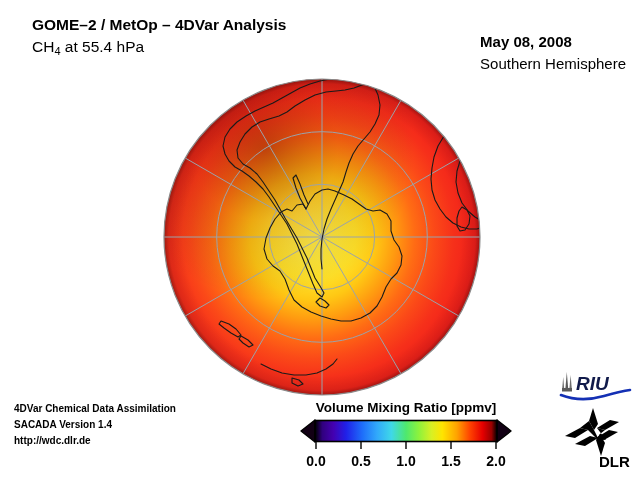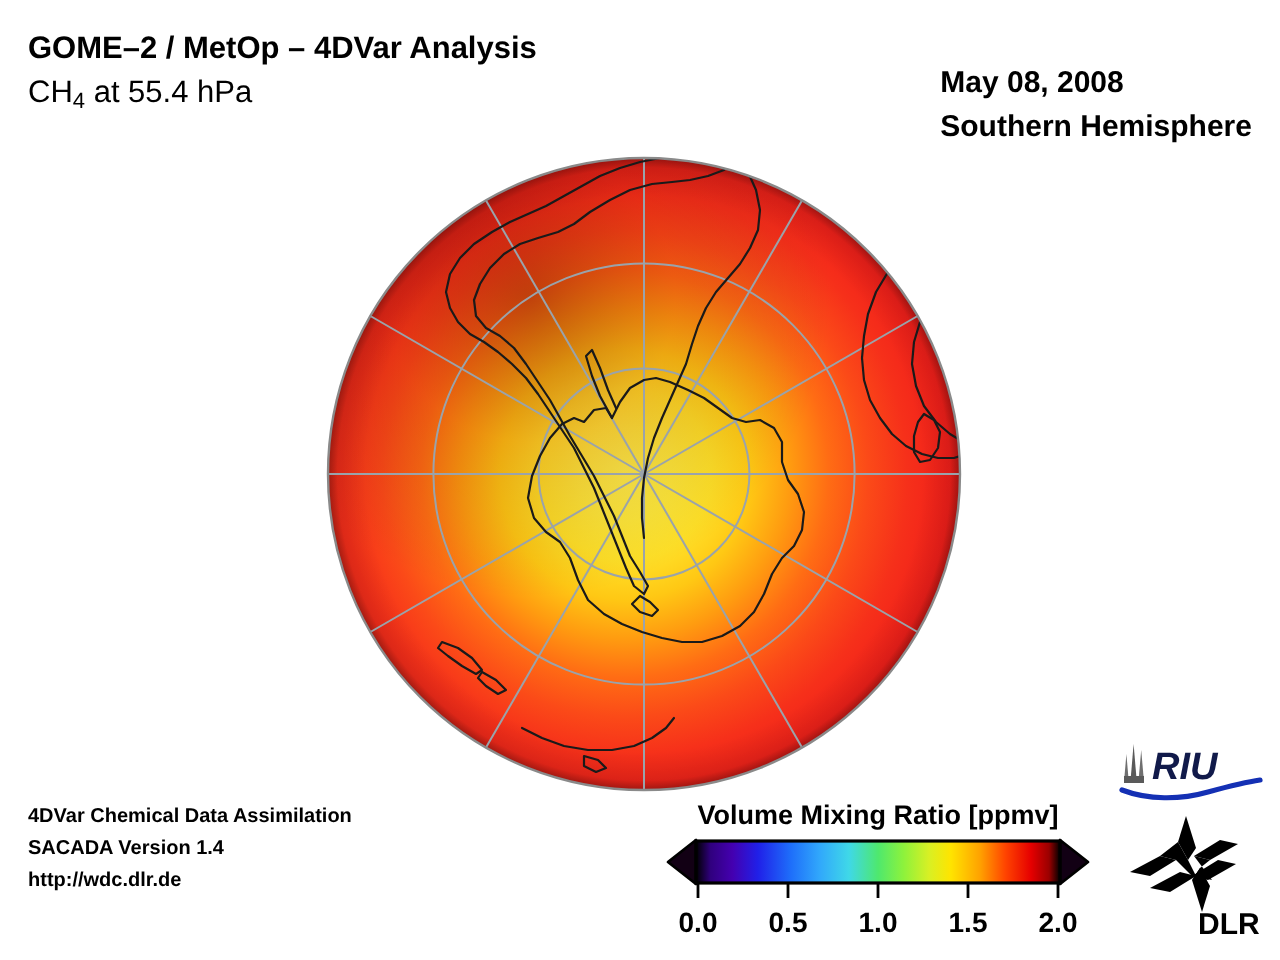--- a/index.html
+++ b/index.html
@@ -13,21 +13,21 @@
     position: relative;
     overflow: hidden;
     font-family: "Liberation Sans", sans-serif;
     color: #000000;
     -webkit-font-smoothing: antialiased;
   }
 
   
   .hdr-left {
     position: absolute;
-    left: 14px;
+    left: 32px;
     top: 14px;
     line-height: 1.45;
   }
   .hdr-right {
     position: absolute;
     right: 14px;
     top: 31px;
     text-align: left;
     line-height: 1.45;
   }
@@ -47,21 +47,21 @@
     position: relative;
     top: 3px;
   }
   .date-line {
     font-size: 15px;
     font-weight: bold;
     white-space: nowrap;
   }
   .hemi-line {
     font-size: 15px;
-    font-weight: bold;
+    font-weight: normal;
     white-space: nowrap;
   }
 
   
   #globe-wrap {
     position: absolute;
     left: 163px;
     top: 78px;
     width: 318px;
     height: 318px;
@@ -77,21 +77,21 @@
   }
   .footer-left div {
     font-size: 10px;
     font-weight: bold;
     white-space: nowrap;
   }
 
   
   #cbar-block {
     position: absolute;
-    left: 326px;
+    left: 293px;
     top: 400px;
     width: 226px;
     height: 72px;
   }
   #cbar-title {
     position: absolute;
     left: 0;
     top: 0;
     width: 226px;
     text-align: center;

